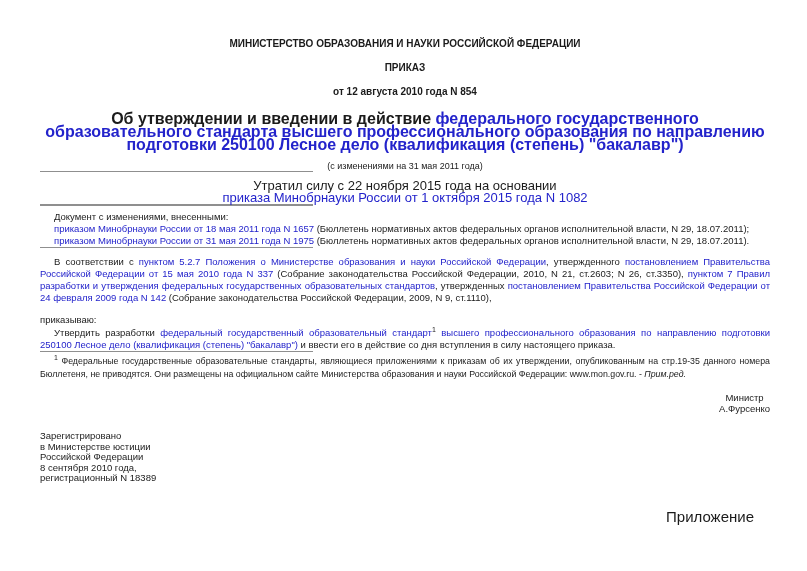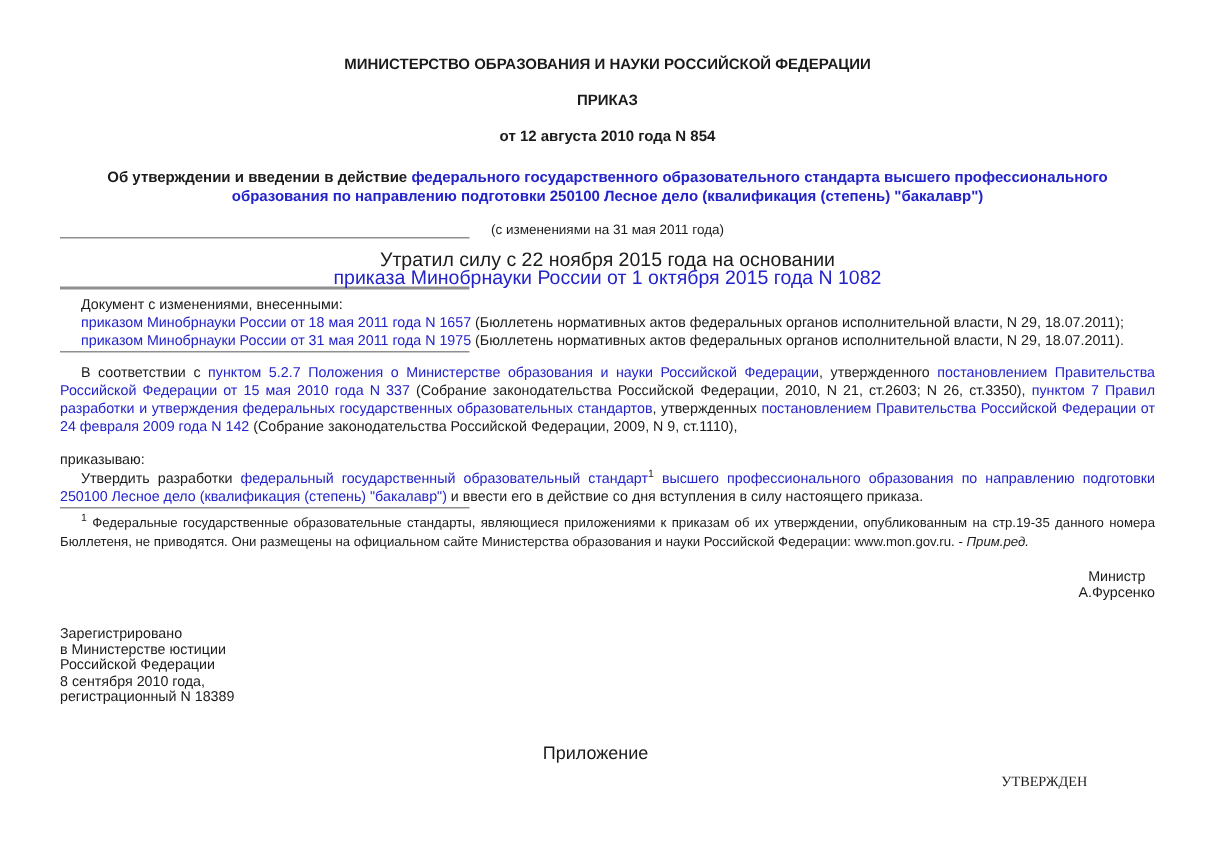--- a/index.html
+++ b/index.html
@@ -15,41 +15,41 @@
     box-sizing:border-box;
     background:var(--bg);
     color:var(--text);
     font-family:"Liberation Sans","DejaVu Sans",sans-serif;
     padding:38px 37px 0 40px;
     overflow:hidden;
   }
   .ministry{font-size:10px;font-weight:bold;text-align:center;}
   .doc-type{font-size:10px;font-weight:bold;text-align:center;margin-top:13px;}
   .doc-date{font-size:10px;font-weight:bold;text-align:center;margin-top:13px;}
-  .title{font-size:10px;font-weight:bold;text-align:center;line-height:13px;margin-top:15px;}
+  .title{font-size:16px;font-weight:bold;text-align:center;line-height:13px;margin-top:15px;}
   .note{font-size:9px;text-align:center;margin-top:10px;}
   hr.rule{border:none;border-top:1px solid var(--rule);width:273px;margin:0;height:0;}
   .rule1{margin-top:7px;}
   .repeal{font-size:13px;text-align:center;line-height:12px;margin-top:8px;}
   .rule2a{margin-top:7px;}
   .rule2b{margin-top:4px;}
   .amendments{font-size:9.5px;line-height:12px;margin-top:5px;padding-left:14px;}
   .rule3{margin-top:8px;}
   .para{font-size:9.5px;line-height:12px;text-align:justify;text-indent:14px;margin-top:8px;}
   .order-word{font-size:9.5px;margin-top:10px;}
   .order-para{margin-top:2px;}
   sup{font-size:7px;line-height:0;}
   .fn-rule{width:52px;margin-top:7px;}
   .footnote{font-size:8.8px;line-height:13px;text-align:justify;text-indent:14px;margin-top:3px;}
   .footnote i{font-style:italic;}
   .signature{text-align:right;margin-top:11px;}
   .sig-inner{display:inline-block;text-align:center;font-size:9.5px;line-height:11px;}
   .registration{font-size:9.5px;line-height:10.5px;margin-top:15px;}
   .appendix{text-align:right;margin-top:24px;}
-  .appendix-label{font-size:12px;margin-right:16px;text-align:center;}
+  .appendix-label{font-size:15px;margin-right:16px;}
   .appendix-inner{display:inline-block;text-align:center;font-size:9.5px;line-height:11px;margin-top:8px;margin-right:2px;font-family:Liberation Serif, serif;}
   .lnk{color:var(--link);text-decoration:none;cursor:pointer;}
 </style>
 </head>
 <body>
 
 <div class="page">
 
   <div class="ministry">МИНИСТЕРСТВО ОБРАЗОВАНИЯ И НАУКИ РОССИЙСКОЙ ФЕДЕРАЦИИ</div>
   <div class="doc-type">ПРИКАЗ</div>

